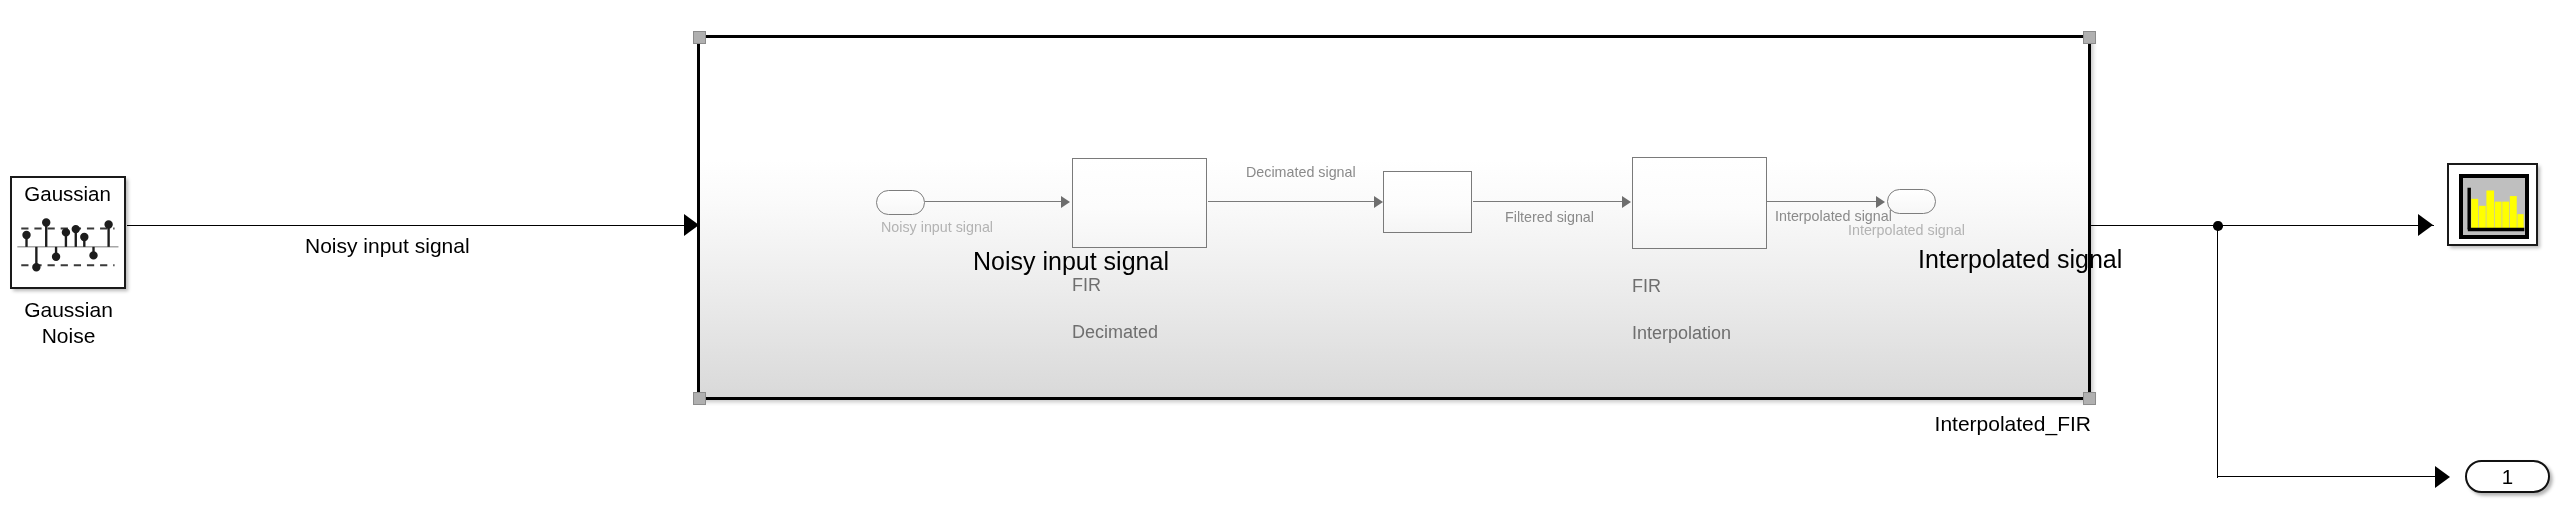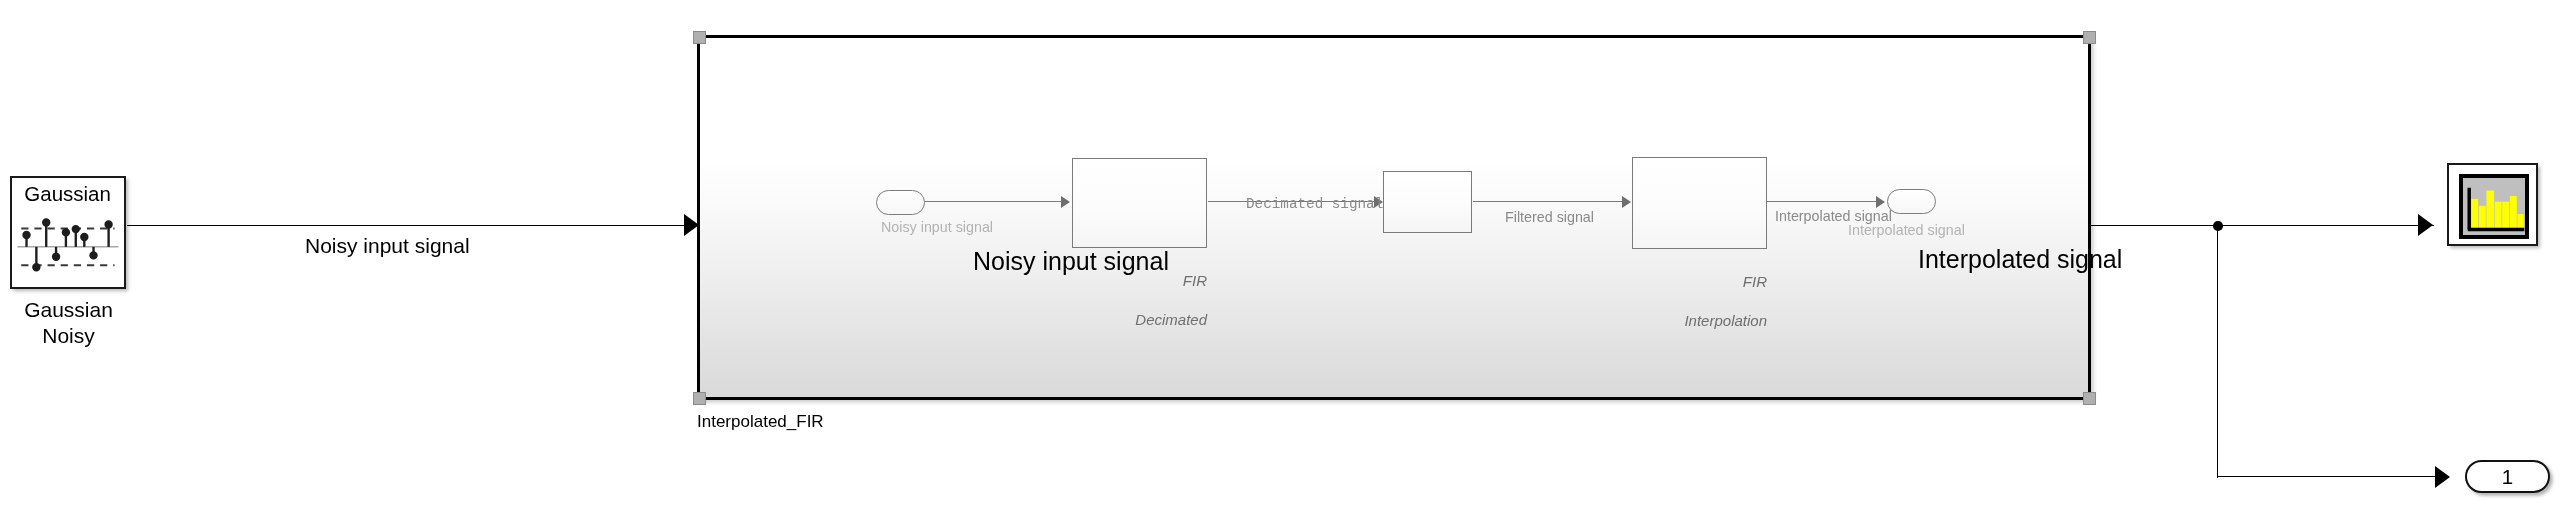--- a/index.html
+++ b/index.html
@@ -95,22 +95,22 @@
     position: absolute;
     width: 13px; height: 13px;
     background: #b0b0b0;
     border: 1.4px solid #8c8c8c;
     box-sizing: border-box;
   }
   #subsystem-caption {
     position: absolute;
     left: 697px; top: 412px;
     width: 1394px;
-    text-align: left;
-    font-size: 17px;
+    text-align: right;
+    font-size: 21px;
     color: #000000;
   }
 
   
   .port-oval {
     position: absolute;
     border: 1.4px solid #7d7d7d;
     border-radius: 682px;
     background: linear-gradient(to bottom, #ffffff, #f7f7f7);
     box-sizing: border-box;
@@ -118,26 +118,25 @@
 
   
   .inner-block {
     position: absolute;
     border: 1.4px solid #7a7a7a;
     box-sizing: border-box;
     background: linear-gradient(to bottom, #ffffff 0%, #fcfcfc 55%, #f5f5f5 100%);
   }
   .inner-label {
     position: absolute;
-    text-align: right;
+    text-align: left;
     color: #6f6f6f;
-    font-size: 15px;
+    font-size: 18px;
     line-height: 1.3;
     white-space: pre-line;
-    font-style: italic;
   }
   .inner-sig-label {
     position: absolute;
     color: #8a8a8a;
     font-size: 14.3px;
     white-space: nowrap;
   }
   .ghost-label {
     position: absolute;
     color: #b3b3b3;
@@ -224,21 +223,21 @@
         <line x1="118" y1="50" x2="118" y2="62"></line>
           <circle cx="118" cy="63" r="4.6"></circle>
         <line x1="141" y1="50" x2="141" y2="17"></line>
           <circle cx="141" cy="16" r="4.6"></circle>
       </g>
     </svg>
   </div>
 
   <div id="gaussian-caption" class="abs">
     <div>Gaussian</div>
-    <div>Noisy</div>
+    <div>Noise</div>
   </div>
 
   <div class="wire wire-h" style="left:127px; top:225px; width:577px;"></div>
   <div class="arrow" style="left:684px; top:214px;"></div>
   <div class="wire-label" style="left:305px; top:234px;">Noisy input signal</div>
 
   <div class="abs" id="subsystem">
 
     <div class="port-oval" style="left:176px; top:152px; width:49px; height:24.6px;"></div>
     <div class="ghost-label" style="left:181px; top:181px;">Noisy input signal</div>
@@ -247,21 +246,21 @@
     <div class="arrow-sm" style="left:361px; top:158px;"></div>
 
     <div class="inner-block" style="left:372px; top:120px; width:135px; height:90px;"></div>
     <div class="inner-label" style="left:372px; top:213px; width:135px;">
       <div>FIR</div>
       <div>Decimated</div>
     </div>
 
     <div class="inner-wire inner-wire-h" style="left:508px; top:163px; width:167px;"></div>
     <div class="arrow-sm" style="left:674px; top:158px;"></div>
-    <div class="inner-sig-label" style="left:546px; top:158px;font-family:Liberation Mono, monospace;">Decimated signal</div>
+    <div class="inner-sig-label" style="left:546px; top:126px;">Decimated signal</div>
 
     <div class="inner-block" style="left:683px; top:133px; width:89px; height:62px;"></div>
 
     <div class="inner-wire inner-wire-h" style="left:773px; top:163px; width:150px;"></div>
     <div class="arrow-sm" style="left:922px; top:158px;"></div>
     <div class="inner-sig-label" style="left:805px; top:171px;text-align:center;">Filtered signal</div>
 
     <div class="inner-block" style="left:932px; top:119px; width:135px; height:92px;"></div>
     <div class="inner-label" style="left:932px; top:214px; width:135px;">
       <div>FIR</div>

